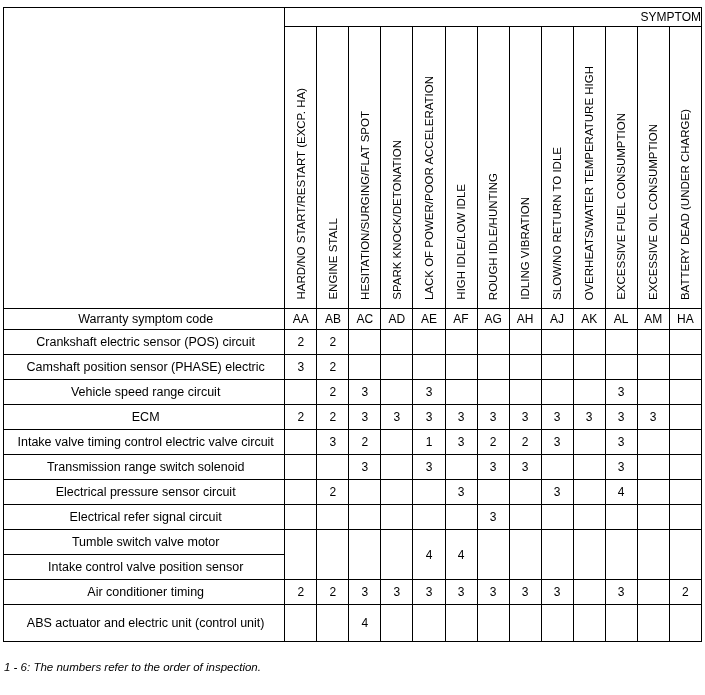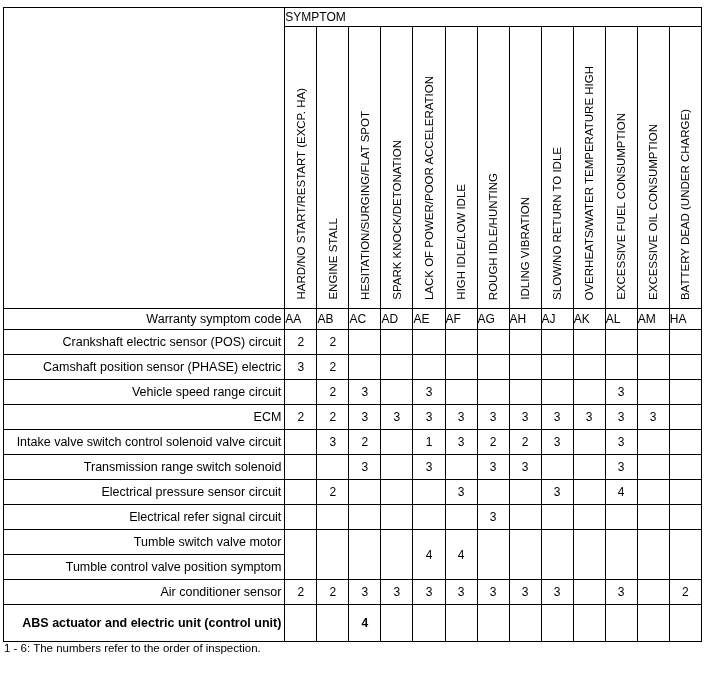--- a/index.html
+++ b/index.html
@@ -2,38 +2,38 @@
 <html><head>
 <meta charset="utf-8">
 <style>
   html, body { margin: 0; padding: 0; background: #fff; }
   body { font-family: "Liberation Sans", sans-serif; color: #000; }
   .page { width: 705px; height: 695px; box-sizing: border-box; padding: 7px 2px 0 3px; }
 
   table { border-collapse: collapse; table-layout: fixed; width: 699px; }
   th, td { border: 1px solid #000; font-weight: normal; padding: 0; box-sizing: border-box; overflow: hidden; }
 
-  th.symptom-cell { height: 19px; font-size: 12px; text-align: left; }
+  th.symptom-cell { height: 19px; font-size: 12px; text-align: right; }
   th.vert { height: 282px; vertical-align: bottom; text-align: center; padding-bottom: 4px; }
   th.vert span {
     display: inline-block;
     writing-mode: vertical-rl;
     transform: rotate(180deg);
     white-space: nowrap;
     font-size: 11.5px;
     line-height: 1.1;
   }
 
-  td.label { text-align: right; padding: 2px 3px 2px 6px; font-size: 12.5px; }
-  td.code  { font-size: 12px; height: 21px; }
+  td.label { text-align: center; padding: 2px 3px 2px 6px; font-size: 12.5px; }
+  td.code  { text-align: center; font-size: 12px; height: 21px; }
   td.val   { text-align: center; font-size: 12px; }
   tbody td { height: 25px; }
-  tbody tr:last-child td { height: 37px; font-weight: bold; }
-
-  .footnote { font-size: 11.5px; margin: 0 0 0 1px; }
+  tbody tr:last-child td { height: 37px; }
+
+  .footnote { font-size: 11.5px; margin: 19px 0 0 1px; font-style: italic; }
 </style>
 </head>
 <body>
 
 <div class="page">
   <table>
     <colgroup id="colgroup">
         <col style="width: 281px;">
         <col style="width: 32px;">
         <col style="width: 32px;">
@@ -145,21 +145,21 @@
           <td class="val">3</td>
           <td class="val">3</td>
           <td class="val">3</td>
           <td class="val">3</td>
           <td class="val">3</td>
           <td class="val">3</td>
           <td class="val">3</td>
           <td class="val"></td>
         </tr>
         <tr>
-          <td class="label">Intake valve switch control solenoid valve circuit</td>
+          <td class="label">Intake valve timing control electric valve circuit</td>
           <td class="val"></td>
           <td class="val">3</td>
           <td class="val">2</td>
           <td class="val"></td>
           <td class="val">1</td>
           <td class="val">3</td>
           <td class="val">2</td>
           <td class="val">2</td>
           <td class="val">3</td>
           <td class="val"></td>
@@ -225,24 +225,24 @@
           <td class="val" rowspan="2">4</td>
           <td class="val" rowspan="2"></td>
           <td class="val" rowspan="2"></td>
           <td class="val" rowspan="2"></td>
           <td class="val" rowspan="2"></td>
           <td class="val" rowspan="2"></td>
           <td class="val" rowspan="2"></td>
           <td class="val" rowspan="2"></td>
         </tr>
         <tr>
-          <td class="label">Tumble control valve position symptom</td>
-        </tr>
-        <tr>
-          <td class="label">Air conditioner sensor</td>
+          <td class="label">Intake control valve position sensor</td>
+        </tr>
+        <tr>
+          <td class="label">Air conditioner timing</td>
           <td class="val">2</td>
           <td class="val">2</td>
           <td class="val">3</td>
           <td class="val">3</td>
           <td class="val">3</td>
           <td class="val">3</td>
           <td class="val">3</td>
           <td class="val">3</td>
           <td class="val">3</td>
           <td class="val"></td>

